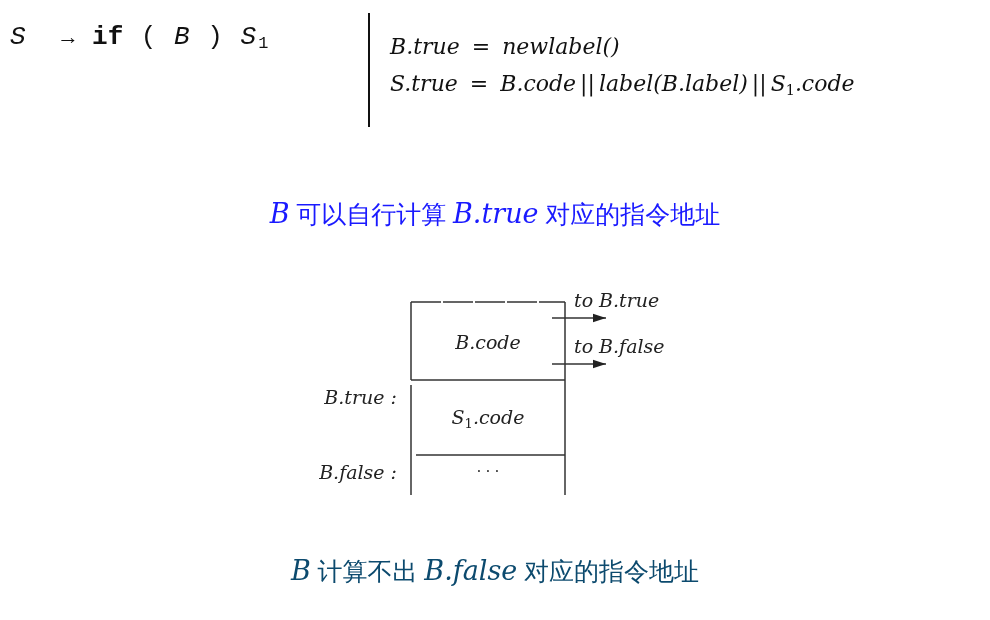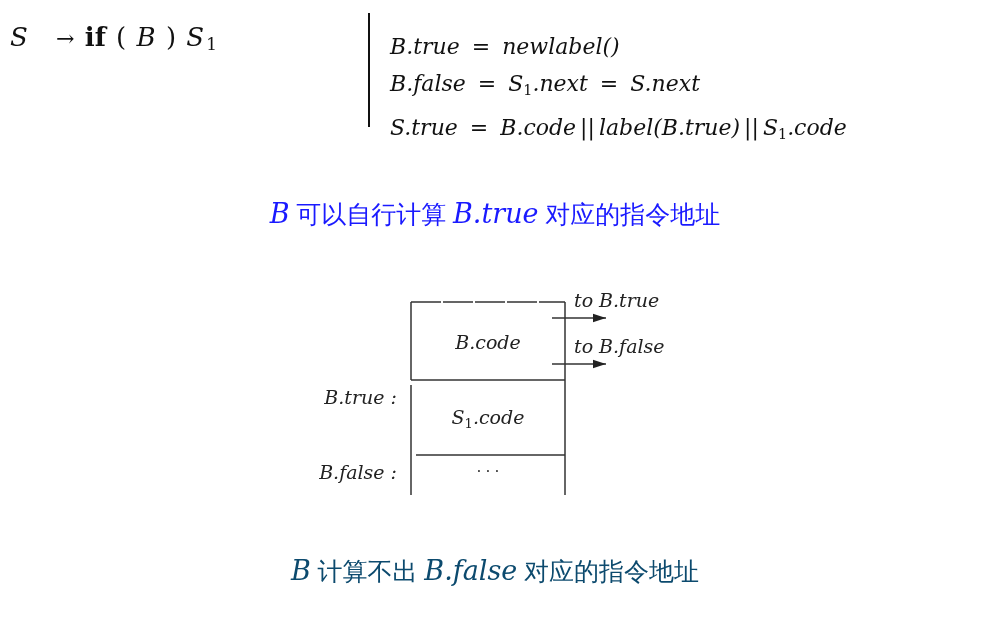--- a/index.html
+++ b/index.html
@@ -5,21 +5,21 @@
   html, body { margin: 0; padding: 0; background: #ffffff; }
   body { width: 990px; height: 620px; position: relative; overflow: hidden;
          font-family: "DejaVu Serif", "Liberation Serif", serif; color: #111; }
   .abs { position: absolute; }
   .math { font-family: "DejaVu Serif", "Liberation Serif", serif; font-style: italic; }
   .rm { font-style: normal; }
   .bf { font-weight: bold; font-style: normal; }
   sub { font-size: 0.65em; font-style: normal; vertical-align: -0.25em; }
 
   
-  #production { left: 10px; top: 22px; font-size: 26px; white-space: nowrap; }
+  #production { left: 10px; top: 22px; font-size: 26px; white-space: nowrap; font-family: Liberation Mono, monospace; }
   #production span { margin-right: 2px; }
   .arrow { margin: 0 18px; font-style: normal; font-size: 22px; }
 
   
   #rules-bar { left: 368px; top: 13px; width: 2px; height: 114px; background: #111; }
   #rules { left: 390px; top: 28px; font-size: 22px; line-height: 37px; white-space: nowrap; }
   .eq { font-style: normal; margin: 0 12px; }
   .cat { font-style: normal; margin: 0 4px; }
 
   
@@ -44,24 +44,21 @@
   <span class="rm">)</span>
   <span><span>S</span><sub>1</sub></span>
 </div>
 
 <div id="rules-bar" class="abs"></div>
 <div id="rules" class="abs math">
   <div>
     <span>B.true</span><span class="eq">=</span><span>newlabel()</span>
   </div>
   <div>
-    <span>B.false</span><span class="eq">=</span><span>S</span><sub>1</sub><span>.next</span><span class="eq">=</span><span>S.next</span>
-  </div>
-  <div>
-    <span>S.true</span><span class="eq">=</span><span>B.code</span><span class="cat">||</span><span>label(B.true)</span><span class="cat">||</span><span>S</span><sub>1</sub><span>.code</span>
+    <span>S.true</span><span class="eq">=</span><span>B.code</span><span class="cat">||</span><span>label(B.label)</span><span class="cat">||</span><span>S</span><sub>1</sub><span>.code</span>
   </div>
 </div>
 
 <div id="caption-top" class="abs caption" style="color:#1a1aff">
   <span class="math">B</span>
   <span class="cjk">可以自行计算</span>
   <span class="math">B.true</span>
   <span class="cjk">对应的指令地址</span>
 </div>
 

